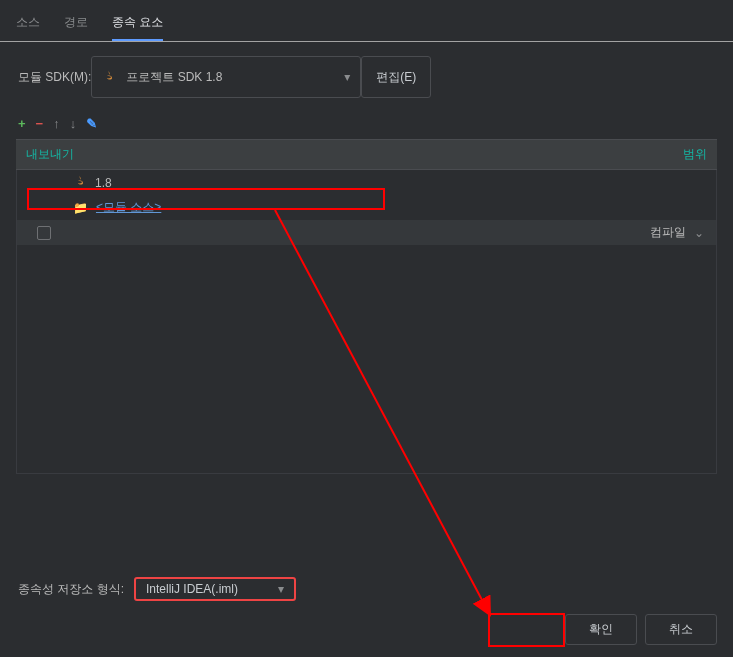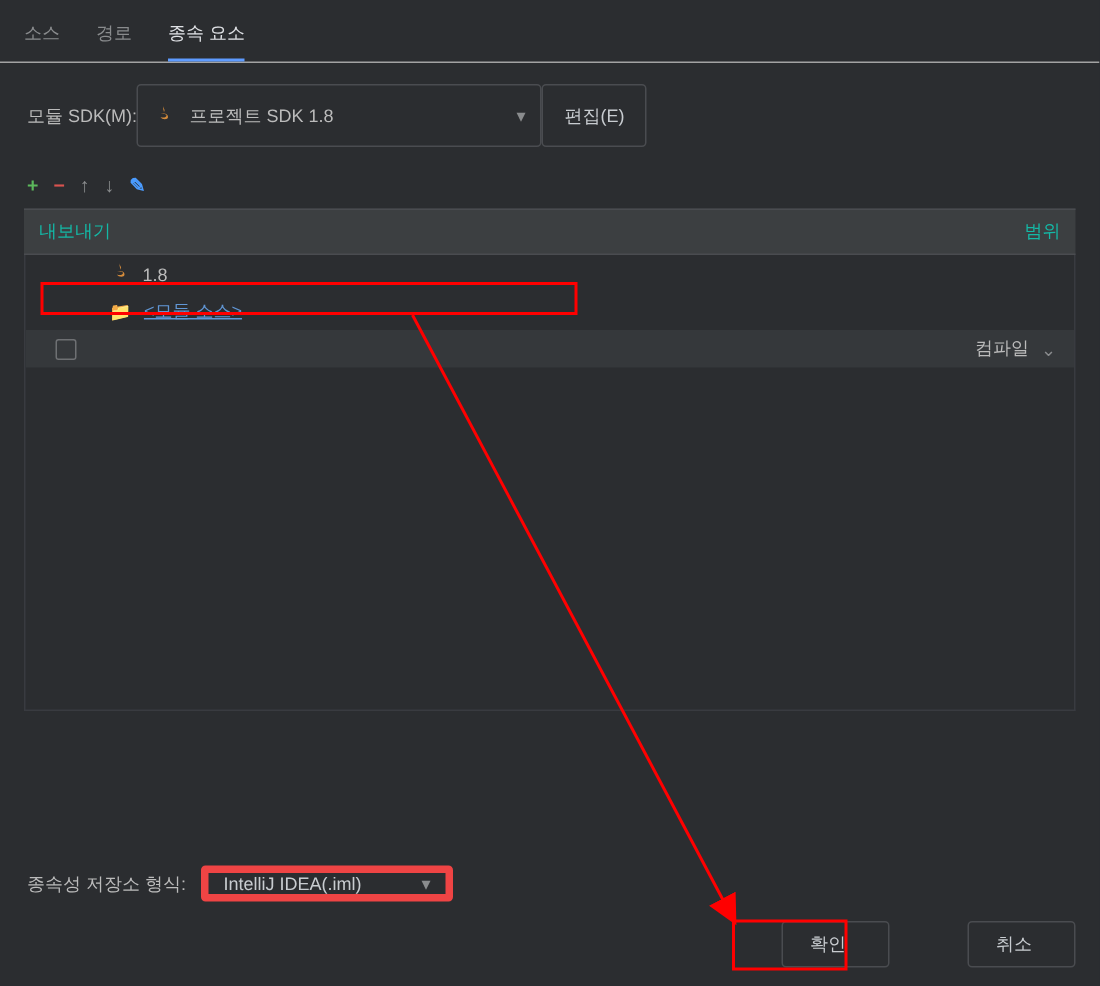--- a/index.html
+++ b/index.html
@@ -161,21 +161,21 @@
     .storage-row {
       position: absolute;
       bottom: 56px;
       left: 18px;
       display: flex;
       align-items: center;
       gap: 10px;
     }
     .storage-select {
       background: #2b2d30;
-      border: 5px solid #ef4444;
+      border: 2px solid #ef4444;
       border-radius: 3px;
       padding: 4px 10px;
       display: flex;
       align-items: center;
       gap: 40px;
       height: 24px;
       color: #c8ccd0;
     }
     .footer {
       position: absolute;
@@ -184,22 +184,21 @@
       display: flex;
       gap: 8px;
     }
     .footer .btn {
       border: 1px solid #4a4c50;
       background: #2b2d30;
       padding: 6px 18px;
       color: #c8ccd0;
       border-radius: 3px;
       min-width: 72px;
-      text-align: left;
-      margin-left: 44px;
+      text-align: center;
     }
   </style>
 </head>
 <body>
 
 <div class="tabs">
   <div class="tab">소스</div>
   <div class="tab">경로</div>
   <div class="tab active">종속 요소</div>
 </div>

